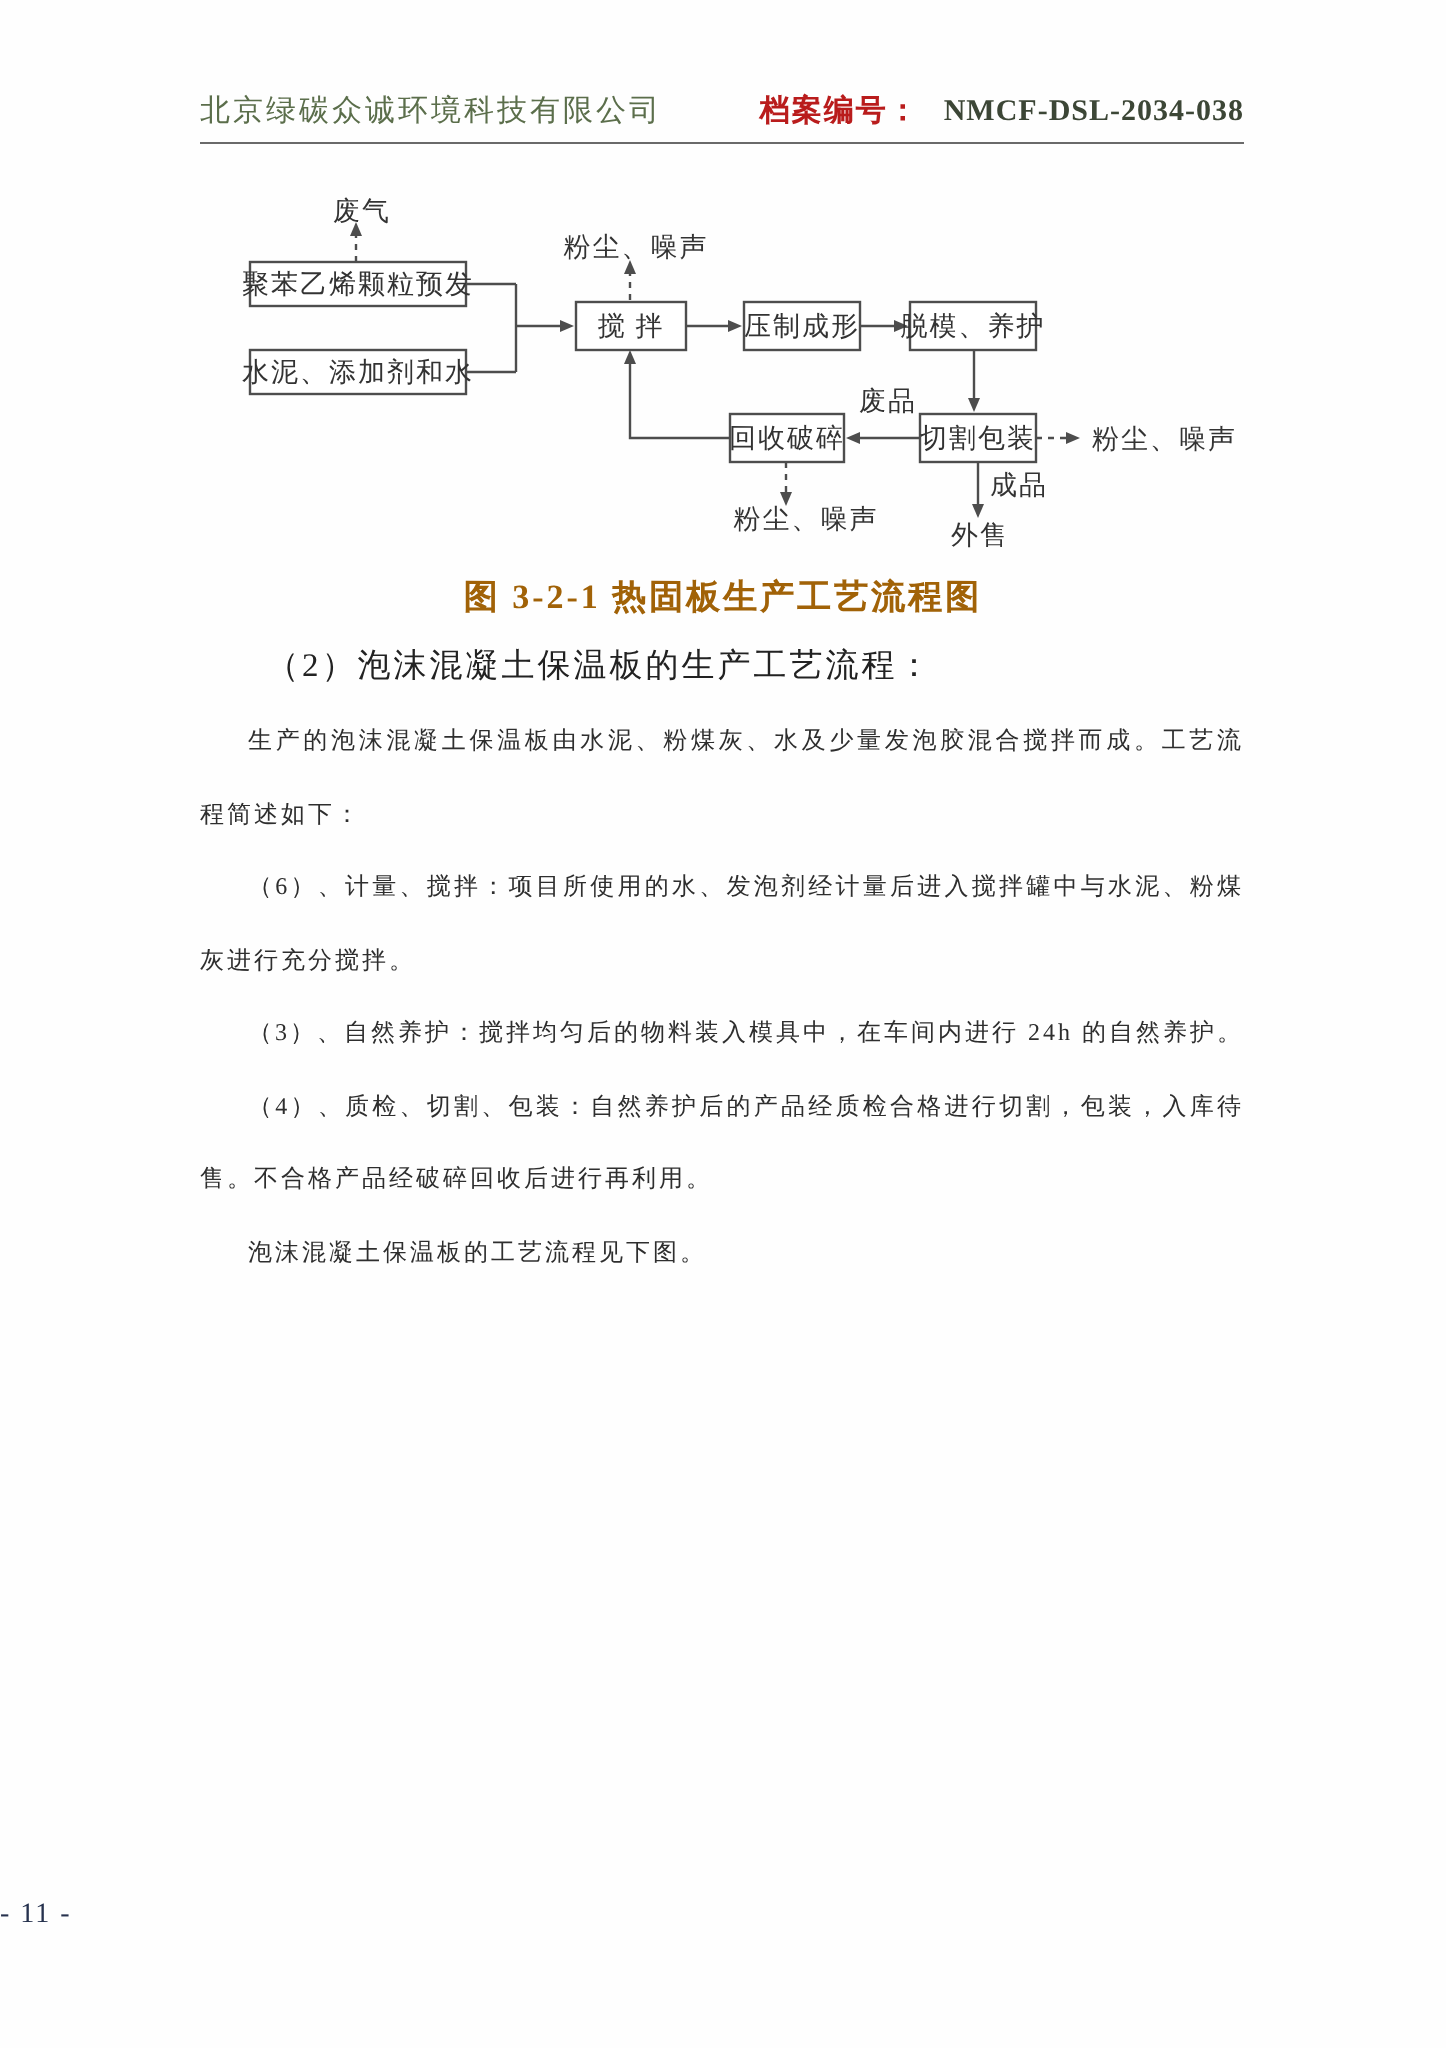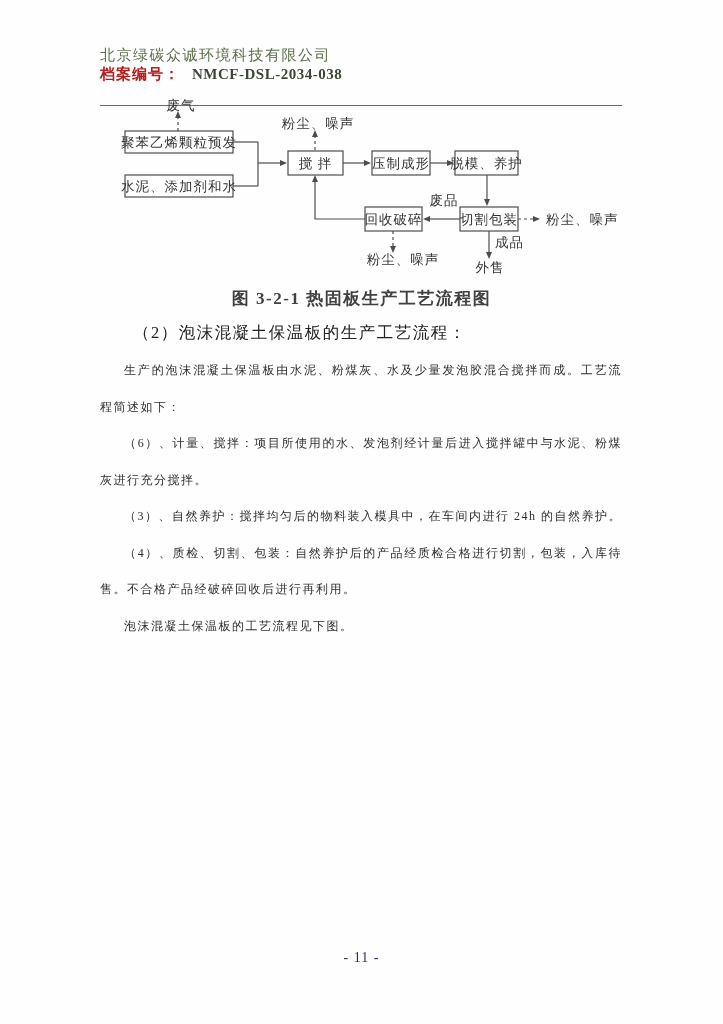--- a/index.html
+++ b/index.html
@@ -18,24 +18,23 @@
   }
   
   .header {
     position: absolute;
     left: 100px;
     right: 101px;
     top: 46px;
     display: flex;
     justify-content: space-between;
     align-items: baseline;
-    padding-bottom: 21px;
+    padding-bottom: 6px;
     border-bottom: 1.2px solid #6a6a6a;
     font-size: 15px;
-    flex-direction: column;
   }
   .header .company {
     color: #5b6e4b;
     letter-spacing: 1.5px;
   }
   .header .archive {
     display: flex;
     gap: 12px;
     align-items: baseline;
     font-weight: bold;
@@ -68,21 +67,21 @@
   }
   
   .caption {
     position: absolute;
     left: 0; right: 0;
     top: 287px;
     text-align: center;
     font-weight: bold;
     font-size: 17px;
     letter-spacing: 1.5px;
-    color: #404040;
+    color: #a16207;
   }
   .body-text {
     position: absolute;
     left: 100px;
     right: 101px;
     top: 322px;
   }
   .section-heading {
     font-weight: normal;
     font-size: 16.5px;
@@ -96,21 +95,21 @@
     line-height: 36.5px;
     letter-spacing: 1.5px;
     text-indent: 2em;
     text-align: justify;
   }
   
   .footer {
     position: absolute;
     left: 0; right: 0;
     bottom: 58px;
-    text-align: center;
+    text-align: left;
     font-size: 14px;
     letter-spacing: 1px;
     color: #26324e;
   }
 </style>
 </head>
 <body>
 
 <div class="page">
 

